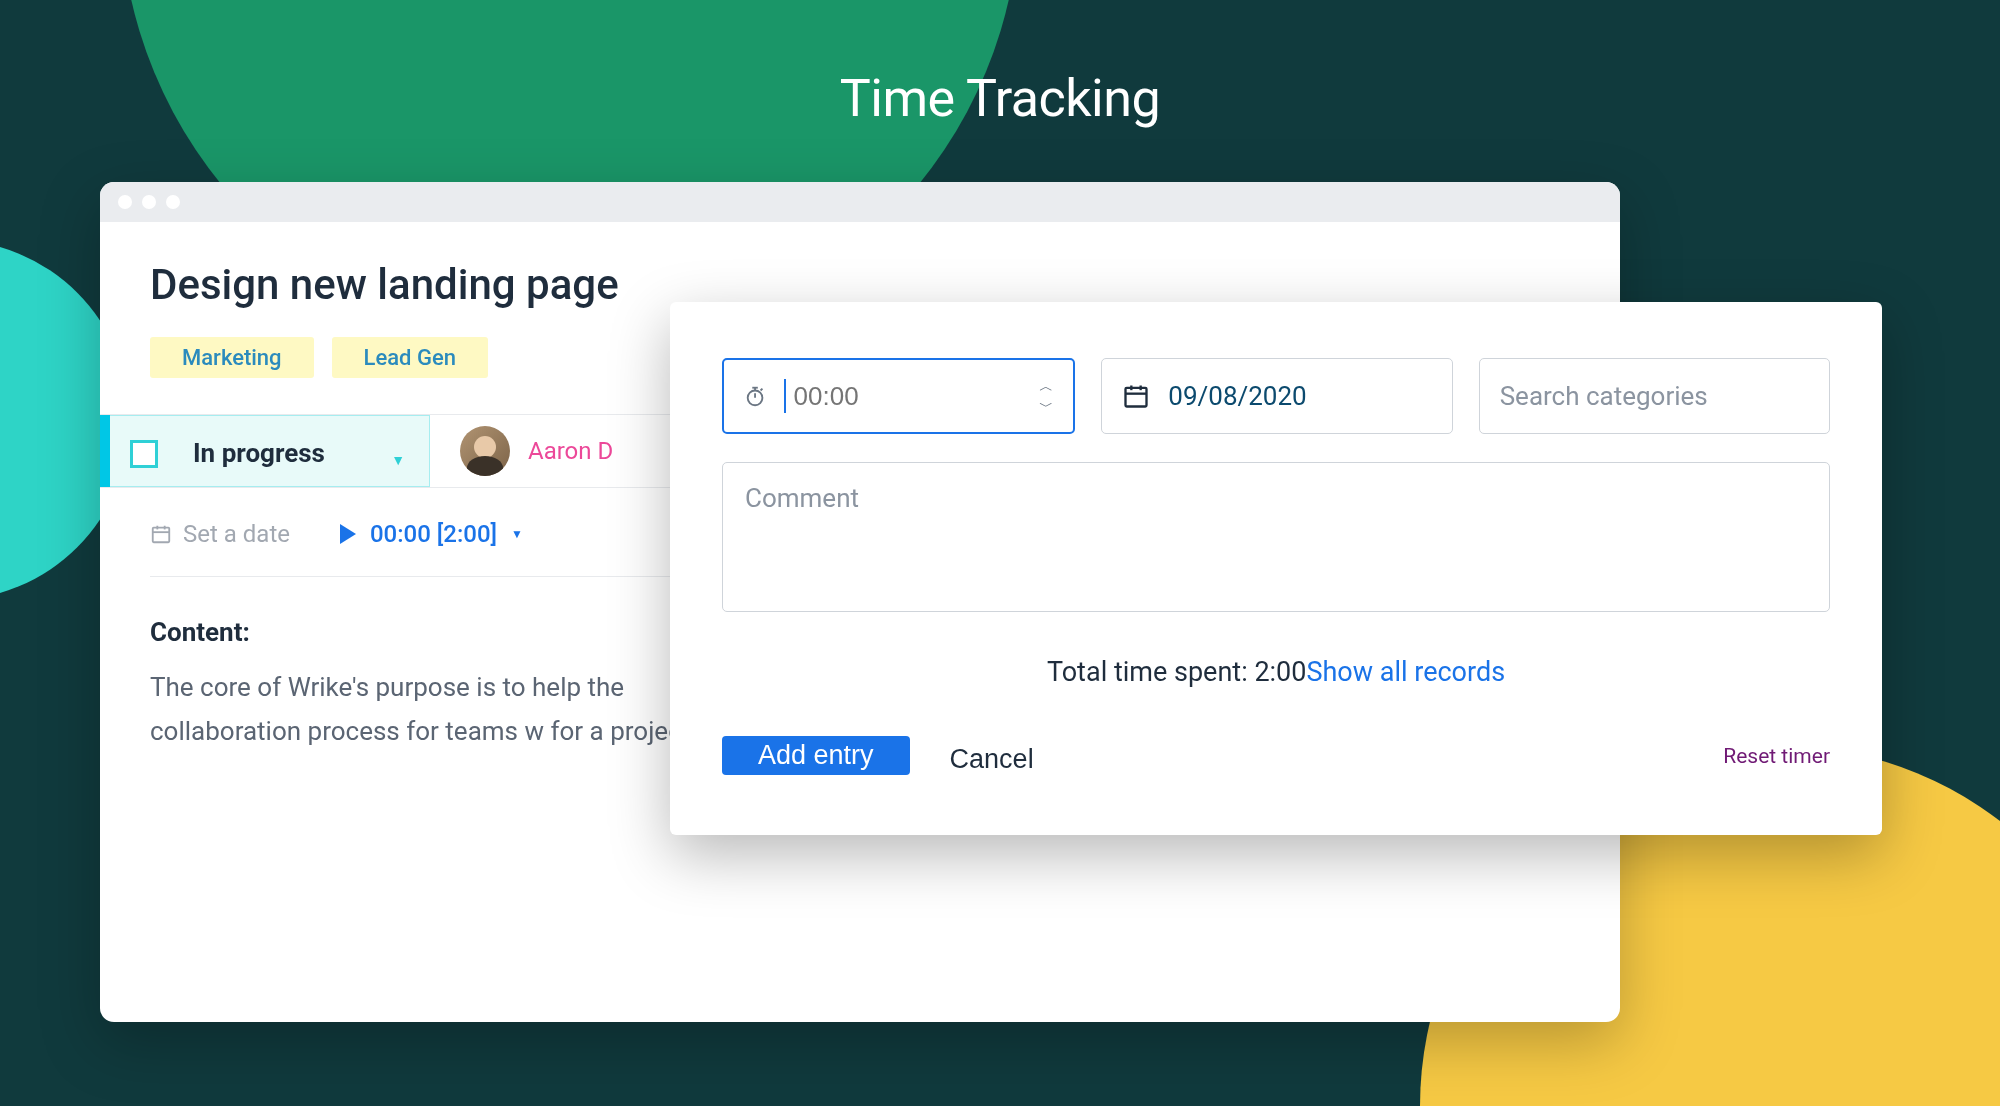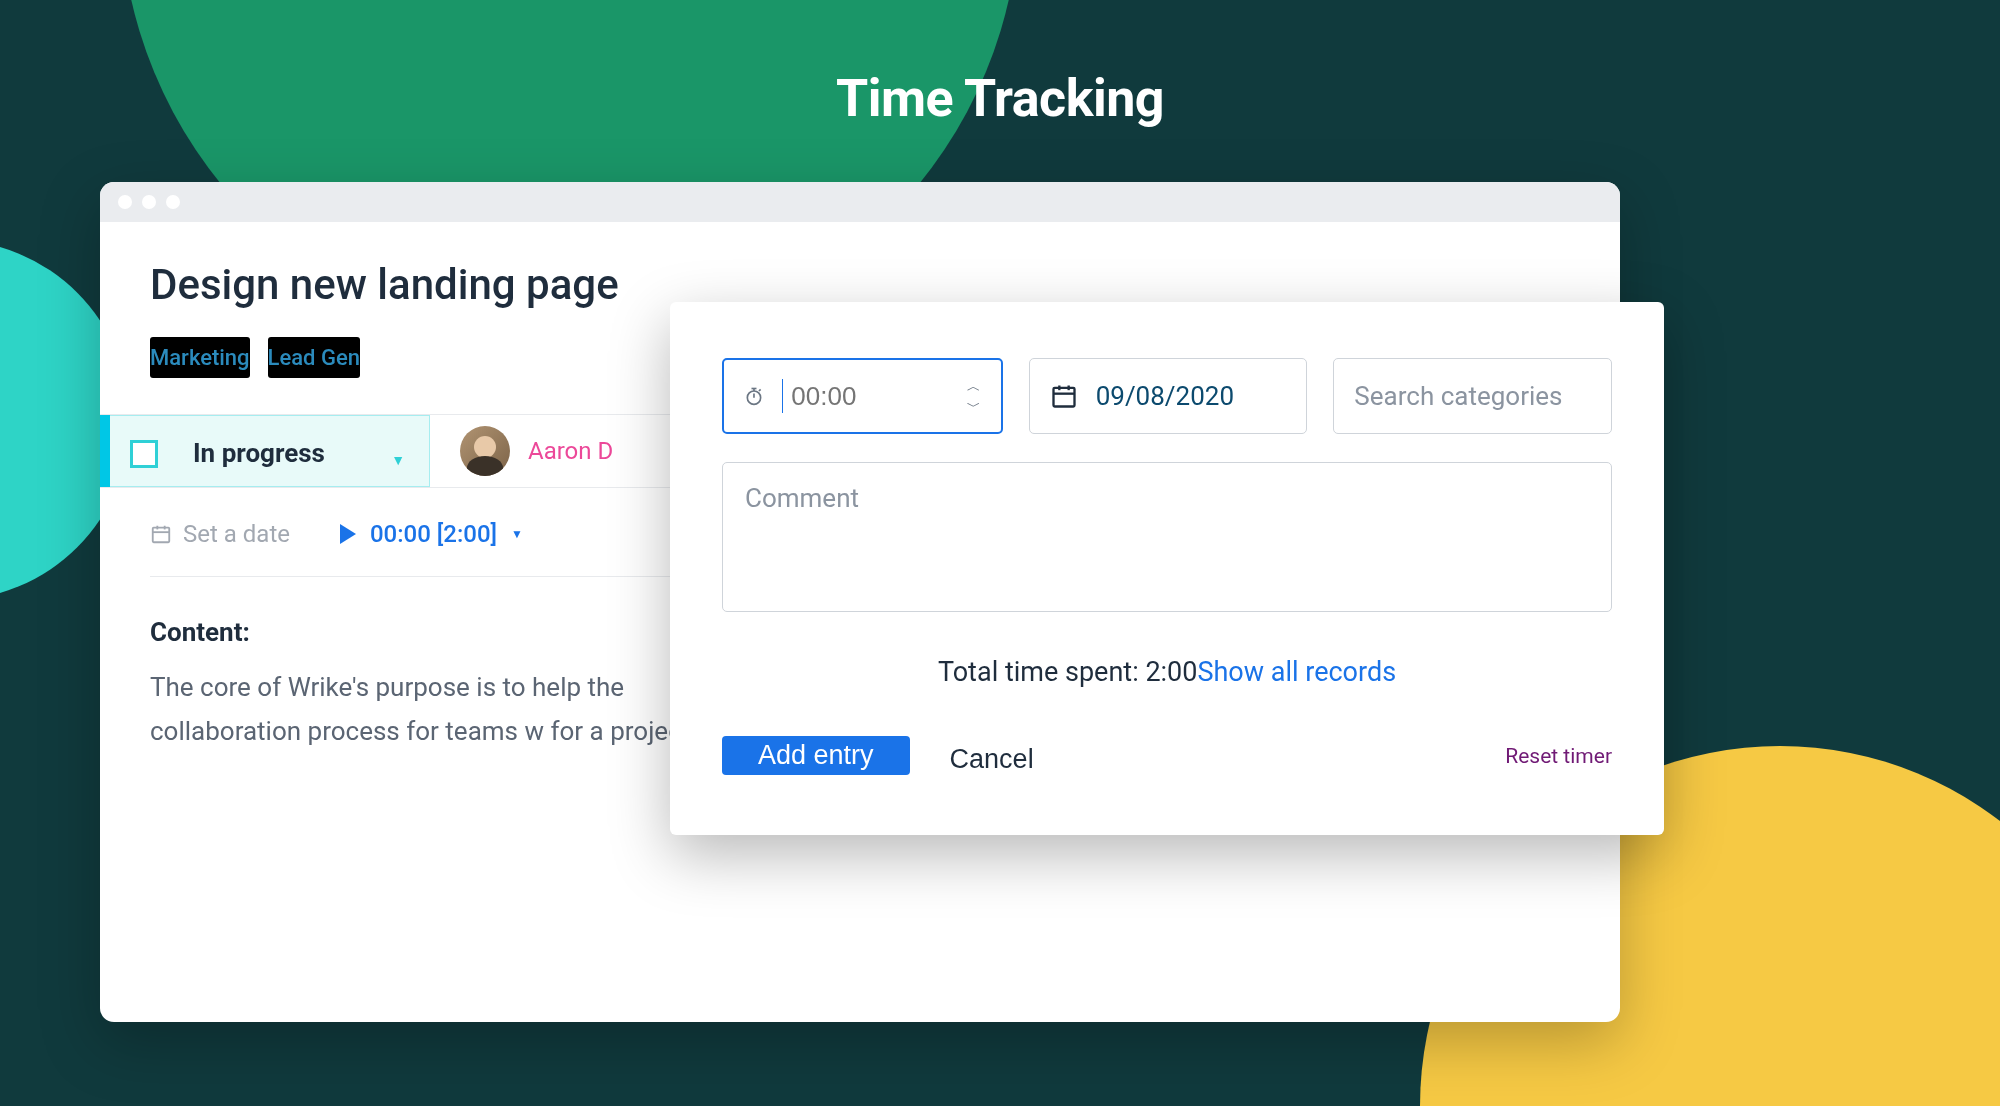--- a/index.html
+++ b/index.html
@@ -34,21 +34,21 @@
     background: #f6c944;
     bottom: -360px; right: -140px;
   }
 
   .page-title {
     position: absolute;
     top: 68px; left: 0; right: 0;
     text-align: center;
     color: #fff;
     font-size: 52px;
-    font-weight: 700;
+    font-weight: 400;
     letter-spacing: -0.5px;
   }
 
   
   .window {
     position: absolute;
     top: 182px;
     left: 100px;
     width: 1520px;
     height: 840px;
@@ -79,22 +79,22 @@
     color: #1f2d3d;
     font-weight: 500;
     margin-bottom: 28px;
   }
   .tag-row {
     display: flex;
     gap: 18px;
     margin-bottom: 36px;
   }
   .tag {
-    padding: 8px 0;
-    background: #000000;
+    padding: 8px 32px;
+    background: #fef9c3;
     color: #2b8bbd;
     font-size: 22px;
     border-radius: 3px;
     font-weight: 500;
   }
 
   .status-row {
     display: flex;
     align-items: stretch;
     margin: 0 -50px;
@@ -219,21 +219,21 @@
     color: #5b6573;
     line-height: 1.7;
     max-width: 560px;
   }
 
   
   .popup {
     position: absolute;
     top: 302px;
     left: 670px;
-    width: 994px;
+    width: 1212px;
     background: #fff;
     border-radius: 6px;
     box-shadow: 0 20px 60px rgba(0,0,0,0.28);
     padding: 56px 52px 60px 52px;
   }
   .popup-row1 {
     display: flex;
     gap: 26px;
     margin-bottom: 28px;
   }

